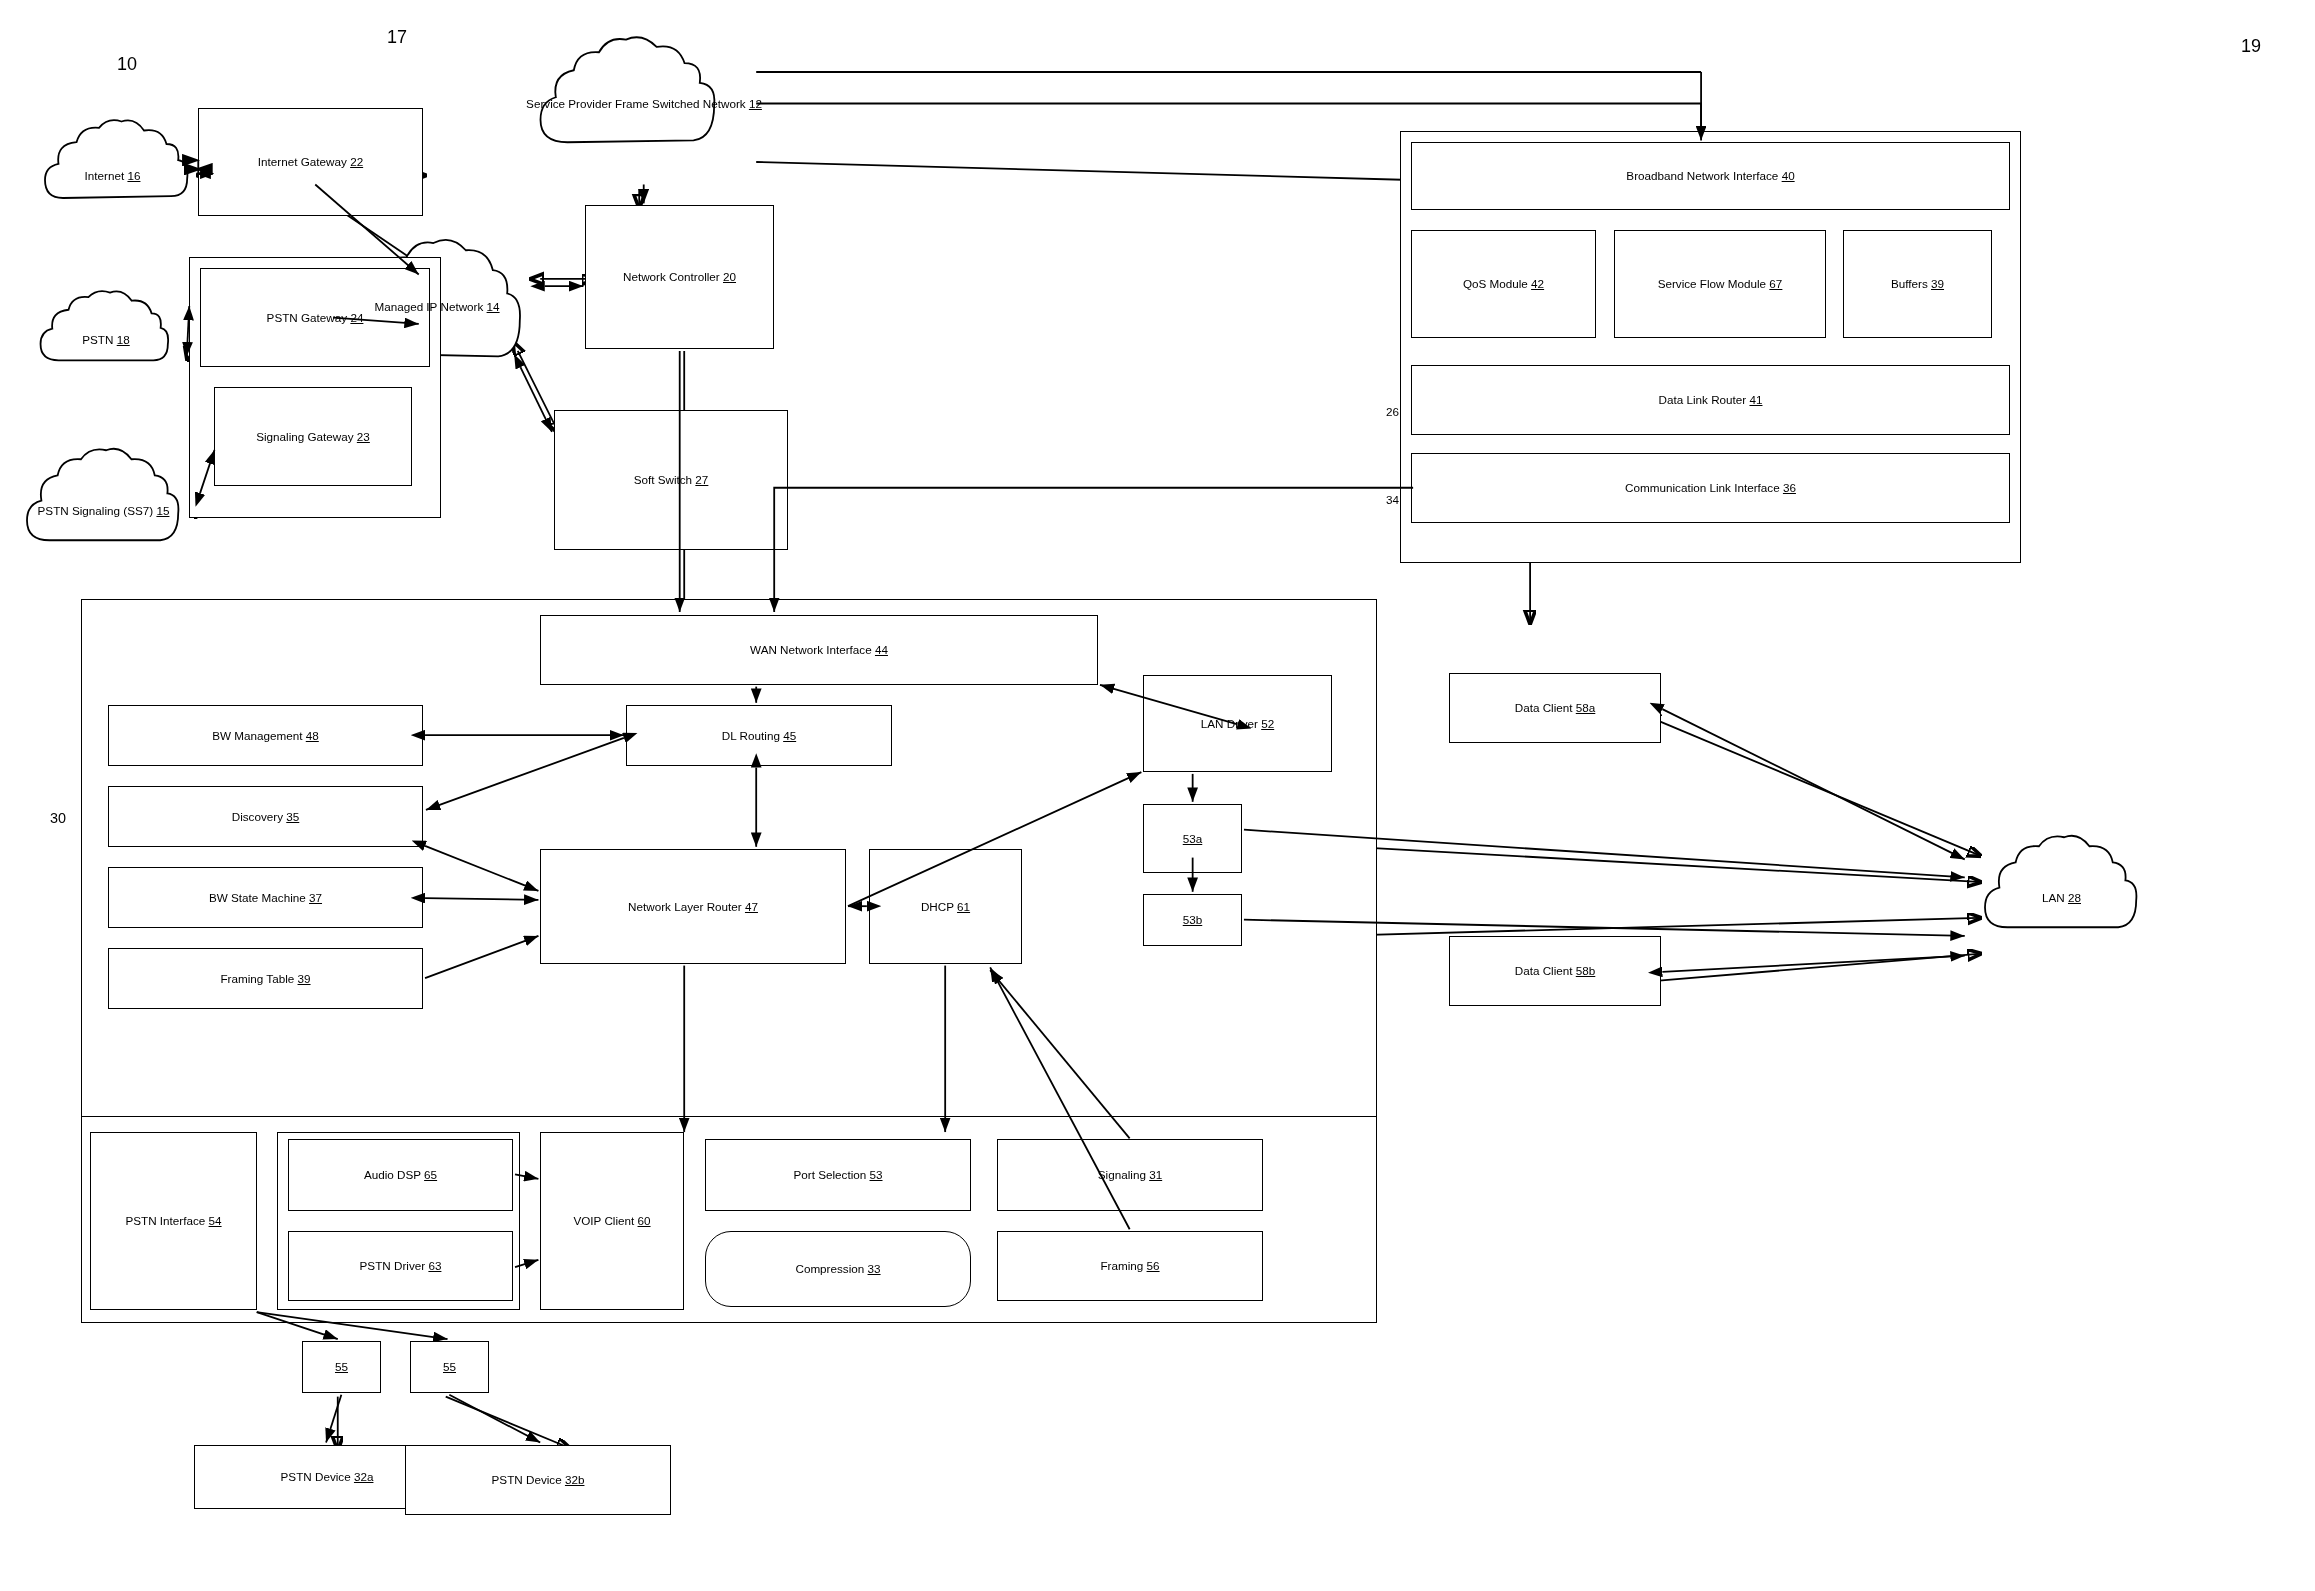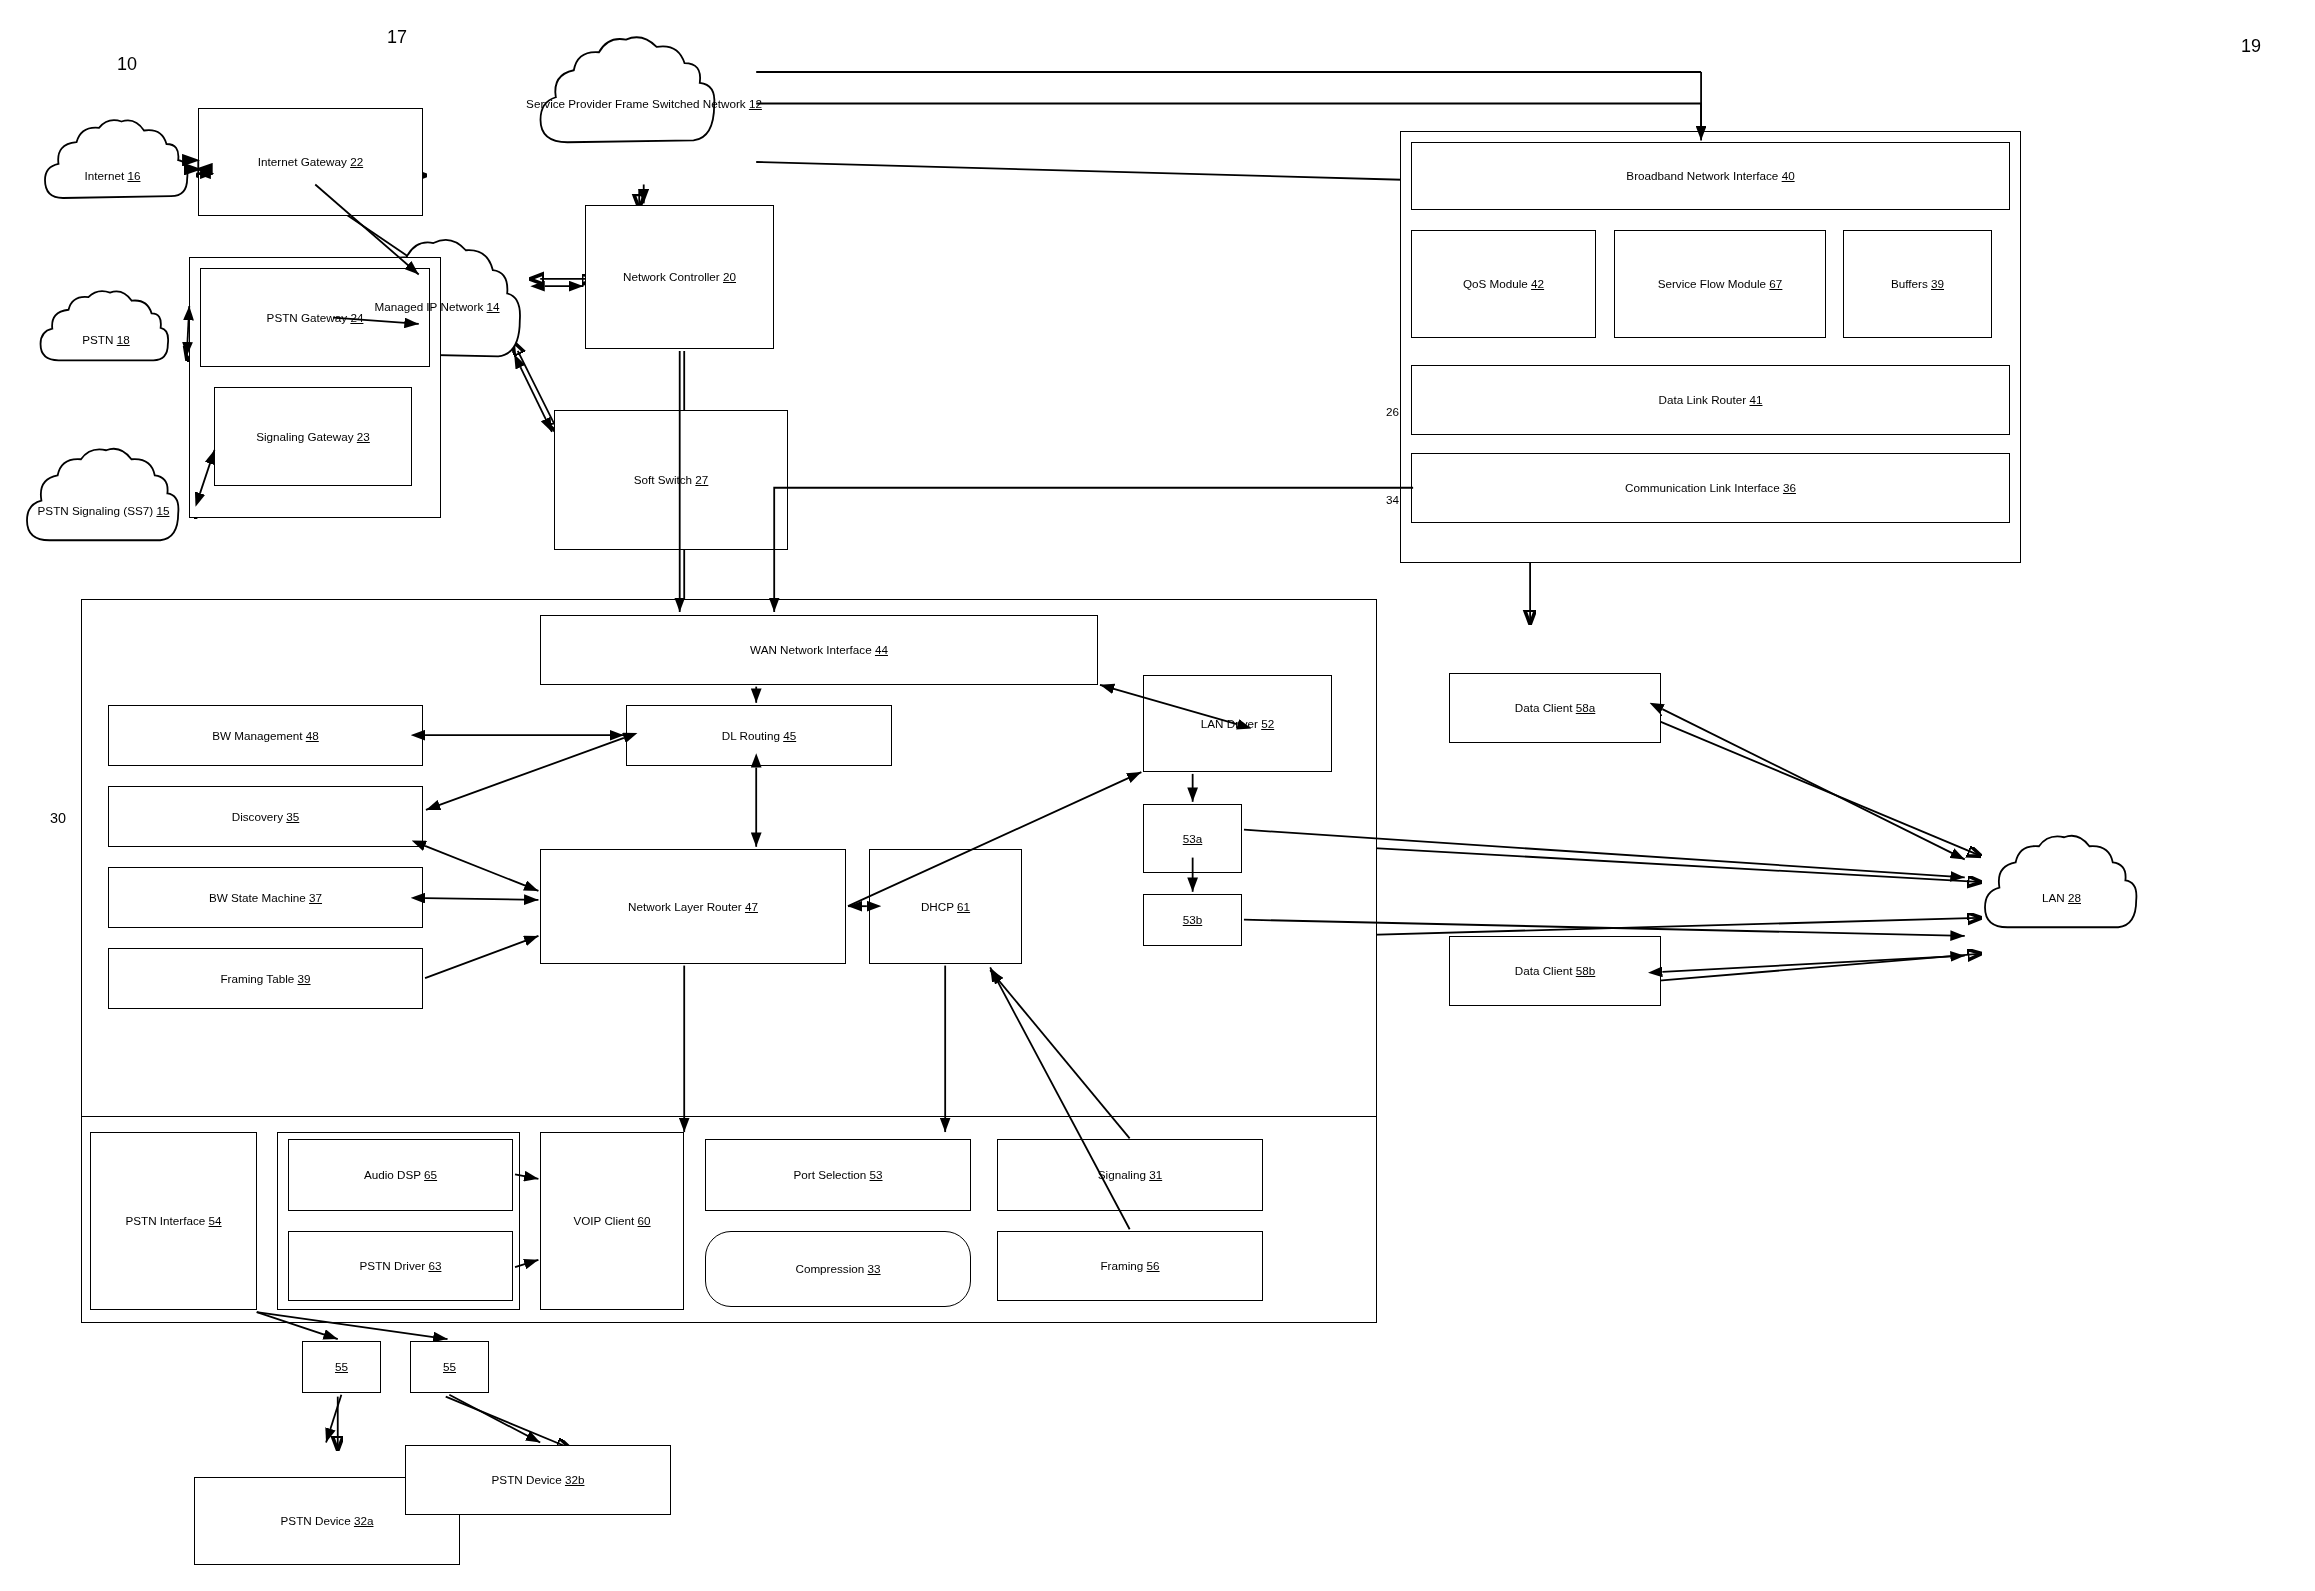--- a/index.html
+++ b/index.html
@@ -361,21 +361,21 @@
   </div>
 
   <div class="box" style="left:302px;top:1341px;width:79px;height:52px;">
     <span><span class="underline">55</span></span>
   </div>
 
   <div class="box" style="left:410px;top:1341px;width:79px;height:52px;">
     <span><span class="underline">55</span></span>
   </div>
 
-  <div class="box" style="left:194px;top:1477px;width:266px;height:88px;">
+  <div class="box" style="left:194px;top:1445px;width:266px;height:64px;">
     <span>PSTN Device <span class="underline">32a</span></span>
   </div>
 
   <div class="box" style="left:405px;top:1445px;width:266px;height:70px;">
     <span>PSTN Device <span class="underline">32b</span></span>
   </div>
 
   <svg style="position:absolute;top:0;left:0;width:2316px;height:1591px;pointer-events:none;" viewBox="0 0 2573 1768" width="2316" height="1591">
     <defs>
       <marker id="a1" markerWidth="10" markerHeight="7" refX="9" refY="3.5" orient="auto">

